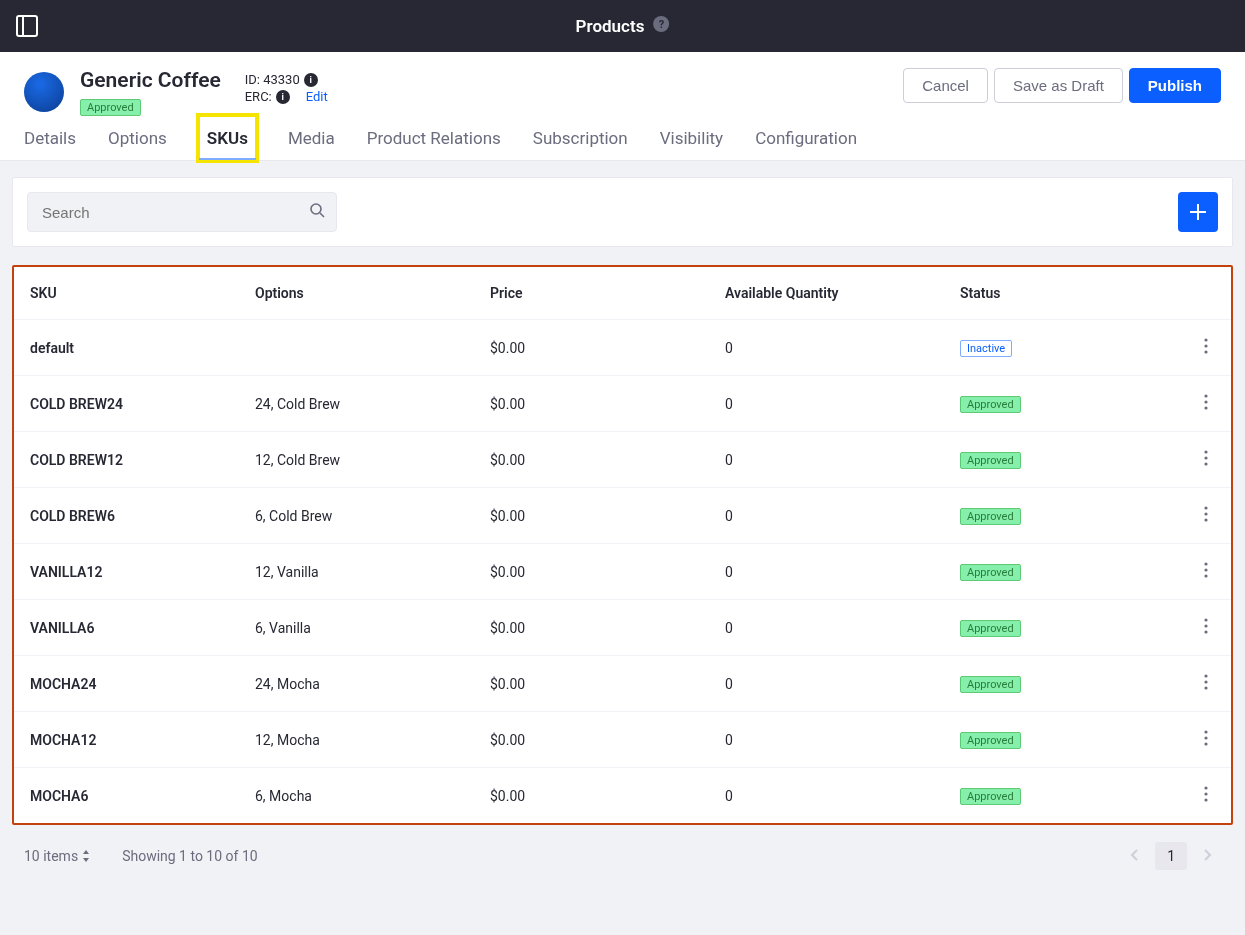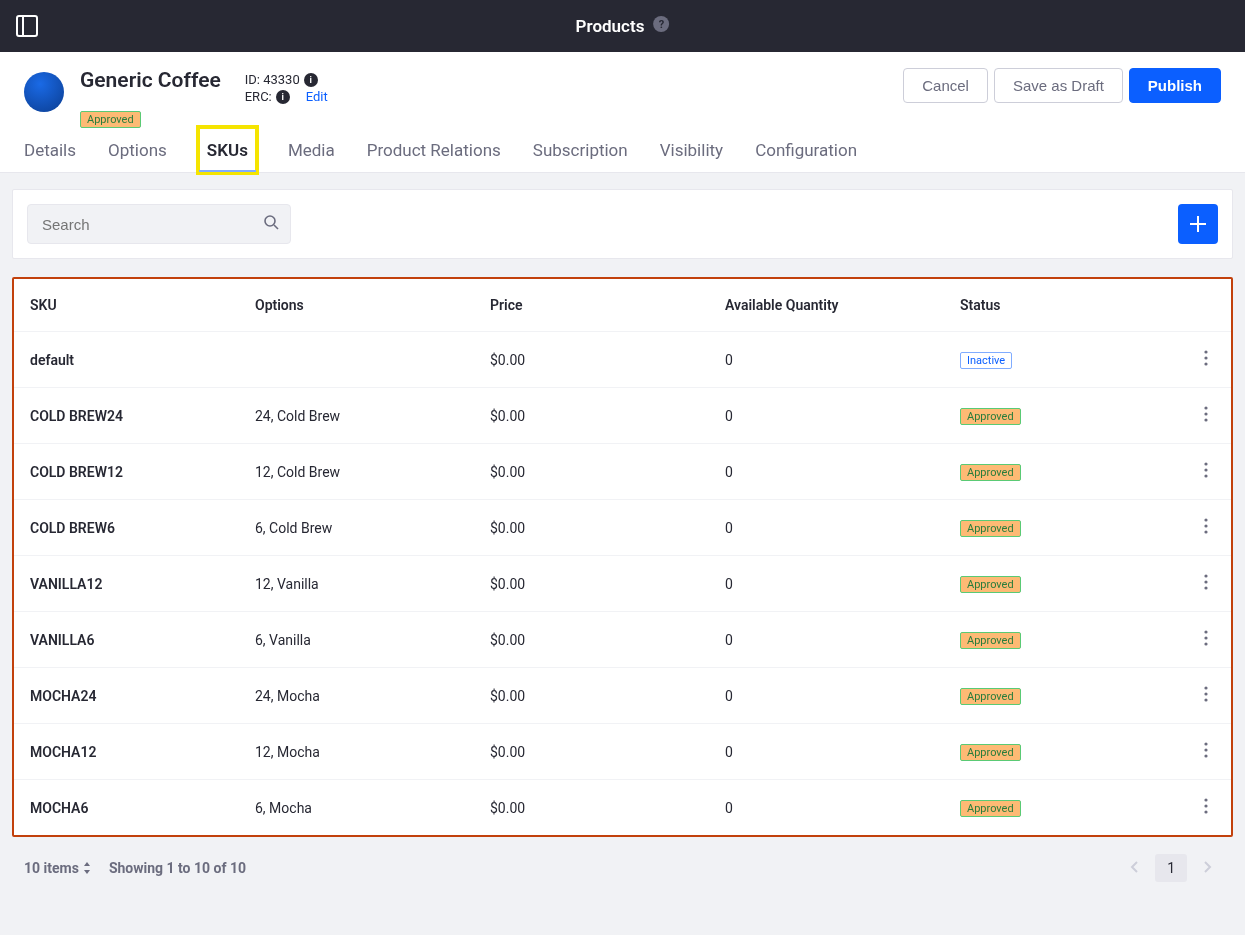--- a/index.html
+++ b/index.html
@@ -8,59 +8,59 @@
     .topbar { background: #272833; height: 52px; display: flex; align-items: center; padding: 0 16px; position: relative; }
     .topbar-icon { width: 22px; height: 22px; border: 2px solid #fff; border-radius: 3px; position: relative; }
     .topbar-icon::before { content: ""; position: absolute; left: 4px; top: 0; bottom: 0; width: 2px; background: #fff; }
     .topbar-title { position: absolute; left: 50%; transform: translateX(-50%); color: #fff; font-weight: 600; font-size: 17px; display: flex; align-items: flex-start; gap: 9px; }
     .help-circle { width: 16px; height: 16px; border-radius: 50%; background: #6b6c7e; color: #272833; font-size: 11px; display: inline-flex; align-items: center; justify-content: center; font-weight: bold; }
     
     .product-header { background: #fff; padding: 16px 24px 0 24px; display: flex; align-items: flex-start; gap: 16px; }
     .product-logo { width: 40px; height: 40px; border-radius: 50%; background: radial-gradient(circle at 40% 30%, #1a6ae6, #0b3d91); flex-shrink: 0; margin-top: 4px; }
     .product-info { display: flex; gap: 24px; flex: 1; }
     .title-block { }
-    .title-block h1 { font-size: 21px; font-weight: 600; margin-bottom: 16px; }
+    .title-block h1 { font-size: 21px; font-weight: 600; margin-bottom: 4px; }
     .badge { display: inline-block; padding: 1px 6px; font-size: 11px; border-radius: 2px; border: 1px solid; }
-    .badge-approved { color: #287d3c; border-color: #5aca75; background: #fdba74; text-align: center; }
+    .badge-approved { color: #287d3c; border-color: #5aca75; background: #86efac; text-align: center; }
     .badge-inactive { color: #0b5fff; border-color: #80acff; background: #fff; }
     .meta-block { font-size: 13px; color: #272833; padding-top: 4px; }
     .meta-row { display: flex; align-items: center; gap: 4px; margin-bottom: 2px; }
     .info-circle { width: 14px; height: 14px; border-radius: 50%; background: #272833; color: #fff; font-size: 9px; display: inline-flex; align-items: center; justify-content: center; font-weight: bold; }
     .edit-link { color: #0b5fff; text-decoration: none; margin-left: 12px; }
     .header-actions { display: flex; gap: 6px; }
     .btn { padding: 8px 18px; font-size: 15px; border-radius: 4px; cursor: pointer; font-weight: 500; border: 1px solid #cdced9; background: #fff; color: #6b6c7e; }
     .btn-primary { background: #0b5fff; border-color: #0b5fff; color: #fff; font-weight: 600; }
     
     .tabs { background: #fff; padding: 0 24px; display: flex; gap: 32px; border-bottom: 1px solid #e7e7ed; }
     .tab { padding: 12px 0; font-size: 17px; color: #6b6c7e; cursor: pointer; position: relative; }
     .tab-active { color: #272833; font-weight: 600; outline: 4px solid #f5e400; outline-offset: -1px; padding-left: 8px; padding-right: 8px; }
     .tab-active::after { content:""; position:absolute; left:0; right:0; bottom:0; height: 2px; background: #80acff; }
     
     .content { padding: 16px 12px; }
     .toolbar { background: #fff; border: 1px solid #e7e7ed; border-radius: 2px; padding: 14px; display: flex; align-items: center; justify-content: space-between; }
-    .search-wrap { position: relative; width: 264px; }
+    .search-wrap { position: relative; width: 310px; }
     .search-input { width: 100%; height: 40px; background: #f1f2f5; border: 1px solid #e7e7ed; border-radius: 4px; padding: 0 40px 0 14px; font-size: 15px; outline: none; }
     .search-icon-wrap { position: absolute; right: 12px; top: 50%; transform: translateY(-50%); color: #6b6c7e; }
     .add-btn { width: 40px; height: 40px; background: #0b5fff; border: none; border-radius: 4px; color: #fff; font-size: 24px; font-weight: 300; cursor: pointer; display: flex; align-items: center; justify-content: center; }
     
     .table-wrap { background: #fff; border: 2px solid #c2410c; border-radius: 2px; margin-top: 18px; }
     .tbl { width: 100%; border-collapse: collapse; }
     .tbl th { text-align: left; font-size: 14px; font-weight: 600; padding: 18px 16px; color: #272833; }
     .tbl td { padding: 18px 16px; font-size: 14px; color: #272833; border-top: 1px solid #f1f2f5; }
     .tbl td.sku-cell { font-weight: 600; }
     .col-sku { width: 225px; }
     .col-options { width: 235px; }
     .col-price { width: 235px; }
     .col-qty { width: 235px; }
     .col-status { width: auto; }
     .col-actions { width: 50px; text-align: center; }
     .row-menu { color: #6b6c7e; cursor: pointer; font-size: 20px; letter-spacing: 0; line-height: 0; }
     
     .pagination { display: flex; align-items: center; justify-content: space-between; padding: 16px 12px; font-size: 14px; color: #6b6c7e; }
-    .pag-left { display: flex; gap: 18px; font-weight: bold; }
+    .pag-left { display: flex; gap: 32px; }
     .items-select { cursor: pointer; display:flex; align-items:center; gap:4px; }
     .pag-right { display: flex; align-items: center; gap: 8px; }
     .pag-arrow { color: #cdced9; font-size: 18px; padding: 4px 8px; }
     .pag-num { background: #e7e7ed; padding: 6px 12px; border-radius: 3px; color: #272833; }
   </style>
 </head>
 <body>
 
 <div class="topbar">
   <div class="topbar-icon"></div>

